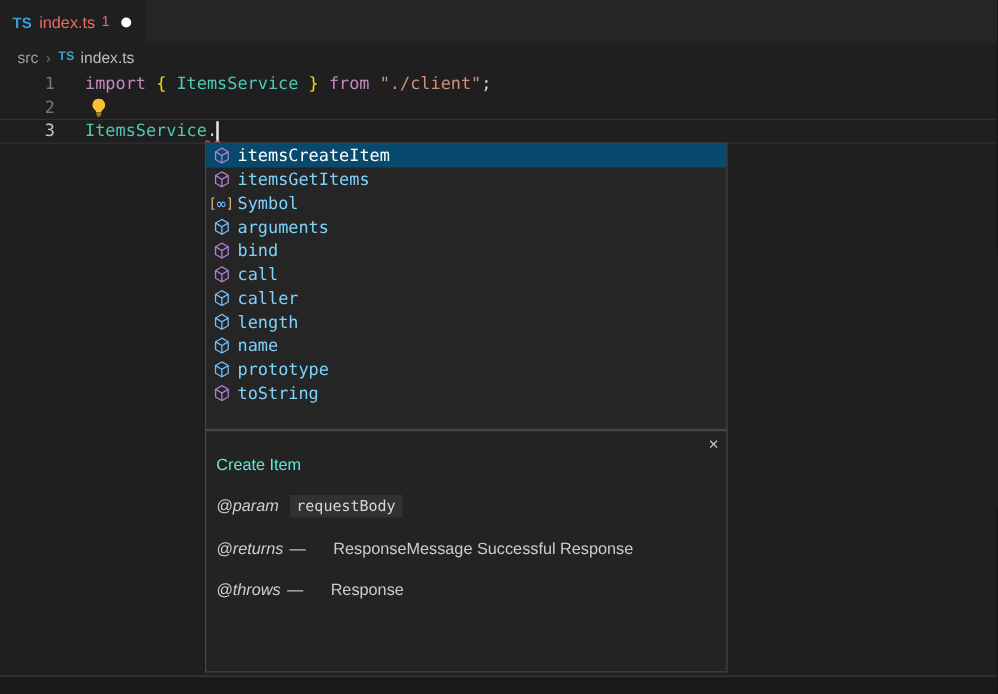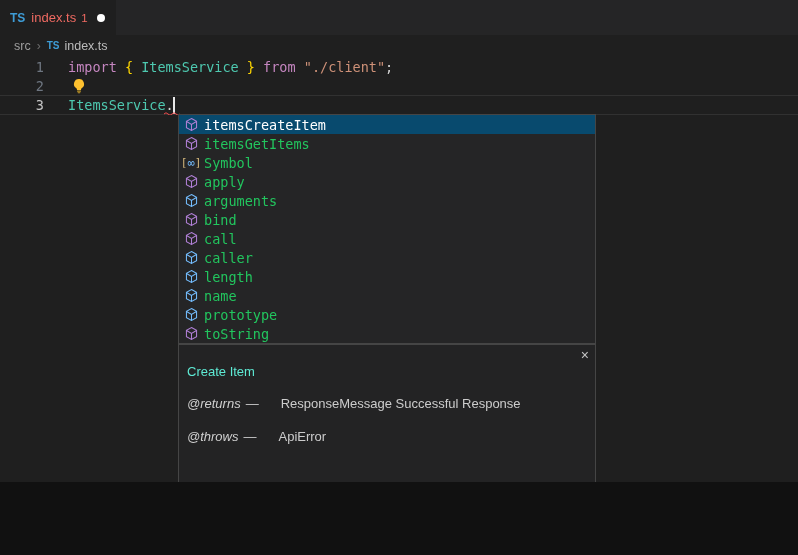--- a/index.html
+++ b/index.html
@@ -1,17 +1,17 @@
 <!DOCTYPE html>
 <html><head>
 <meta charset="utf-8">
 <style>
   html,body{margin:0;padding:0;background:#111;}
   *{box-sizing:border-box;}
-  .root{position:relative;width:798px;height:482px;background:#1f1f1f;overflow:hidden;
+  .root{position:relative;width:798px;height:555px;background:#1f1f1f;overflow:hidden;
         font-family:"Liberation Sans",sans-serif;-webkit-font-smoothing:antialiased;}
   .mono{font-family:"DejaVu Sans Mono",monospace;}
 
   
   .tabbar{position:absolute;left:0;top:0;width:798px;height:35px;background:#252526;}
   .tab{position:absolute;left:0;top:0;width:116px;height:35px;background:#1f1f1f;
        display:flex;align-items:center;padding:0 8px 0 10px;cursor:pointer;}
   .ts-icon{font-weight:bold;font-size:12px;color:#3e9cd6;letter-spacing:0;}
   .tab-title{font-size:13px;color:#ef6a62;margin-left:6px;}
   .tab-badge{font-size:11.5px;color:#ef6a62;margin-left:5px;}
@@ -34,25 +34,25 @@
   .ln{position:absolute;left:0;top:0;width:44px;text-align:right;font-size:13.5px;color:#6e7681;}
   .ln.active{color:#c6c6c6;}
   .code{position:absolute;left:68px;top:0;font-size:13.5px;white-space:pre;cursor:text;}
   .tok-kw{color:#c586c0;} .tok-brace{color:#ffd700;} .tok-type{color:#4ec9b0;}
   .tok-str{color:#ce9178;} .tok-plain{color:#d4d4d4;}
   .bulb{position:absolute;left:71px;top:23px;width:16px;height:16px;cursor:pointer;}
   .caret{position:absolute;left:173px;top:42px;width:2px;height:17px;background:#e8e8e8;}
   .squiggle{position:absolute;left:164px;top:56px;width:16px;height:4px;}
 
   
-  .suggest{position:absolute;left:178px;top:114px;width:418px;}
+  .suggest{position:absolute;left:164px;top:114px;width:418px;}
   .slist{width:418px;height:230px;background:#252526;border:1px solid #454545;
          margin:0;padding:0;list-style:none;}
   .srow{display:flex;align-items:center;height:19px;padding-left:4px;cursor:pointer;}
-  .srow .label{font-family:"DejaVu Sans Mono",monospace;font-size:13.5px;color:#22c55e;
+  .srow .label{font-family:"DejaVu Sans Mono",monospace;font-size:13.5px;color:#7dd3fc;
                margin-left:5px;white-space:pre;}
   .srow.selected{background:#084a6e;}
   .srow.selected .label{color:#ffffff;}
   .sicon{width:16px;height:16px;display:inline-flex;align-items:center;justify-content:center;flex:none;}
   .kind-method .cube{color:#b180d7;} .kind-field .cube{color:#75beff;}
   .varicon{font-family:"DejaVu Sans Mono",monospace;font-size:11px;line-height:16px;}
   .varicon .br{color:#d7ba7d;} .varicon .inf{color:#75beff;font-size:12px;}
 
   
   .docs{position:absolute;left:0;top:230px;width:418px;height:194px;background:#232324;
@@ -146,30 +146,20 @@
   </li>
         <li class="srow kind-variable">
 
     <span class="sicon varicon">
             <span class="br">[</span>
             <span class="inf">∞</span>
             <span class="br">]</span>
           </span>
     <span class="label">Symbol</span>
   </li>
-        <li class="srow kind-method">
-    <span class="sicon cube">
-      <svg width="15" height="15" viewBox="0 0 16 16" fill="none" stroke="currentColor" stroke-width="1.1">
-        <path d="M8 1.6 13.4 4.7v6.6L8 14.4 2.6 11.3V4.7z"></path>
-        <path d="M2.7 4.8 8 7.9l5.3-3.1M8 7.9v6.4"></path>
-      </svg>
-    </span>
-
-    <span class="label">apply</span>
-  </li>
         <li class="srow kind-field">
     <span class="sicon cube">
       <svg width="15" height="15" viewBox="0 0 16 16" fill="none" stroke="currentColor" stroke-width="1.1">
         <path d="M8 1.6 13.4 4.7v6.6L8 14.4 2.6 11.3V4.7z"></path>
         <path d="M2.7 4.8 8 7.9l5.3-3.1M8 7.9v6.4"></path>
       </svg>
     </span>
 
     <span class="label">arguments</span>
   </li>
@@ -242,28 +232,32 @@
     </span>
 
     <span class="label">toString</span>
   </li>
       </ul>
 
     <div class="docs">
       <span class="doc-close">×</span>
       <div class="desc">Create Item</div>
 
+      <div class="tag-row">
+        <span class="tag">@param</span>
+        <span class="chip">requestBody</span>
+      </div>
       <div class="tag-row">
         <span class="tag">@returns</span>
         <span class="dash">—</span>
         <span class="tag-text">ResponseMessage Successful Response</span>
       </div>
       <div class="tag-row">
         <span class="tag">@throws</span>
         <span class="dash">—</span>
-        <span class="tag-text">ApiError</span>
+        <span class="tag-text">Response</span>
       </div>
     </div>
   </div>
 
   <div class="panel-divider"></div>
   <div class="bottom-panel"></div>
 </div>
 
 </body></html>

